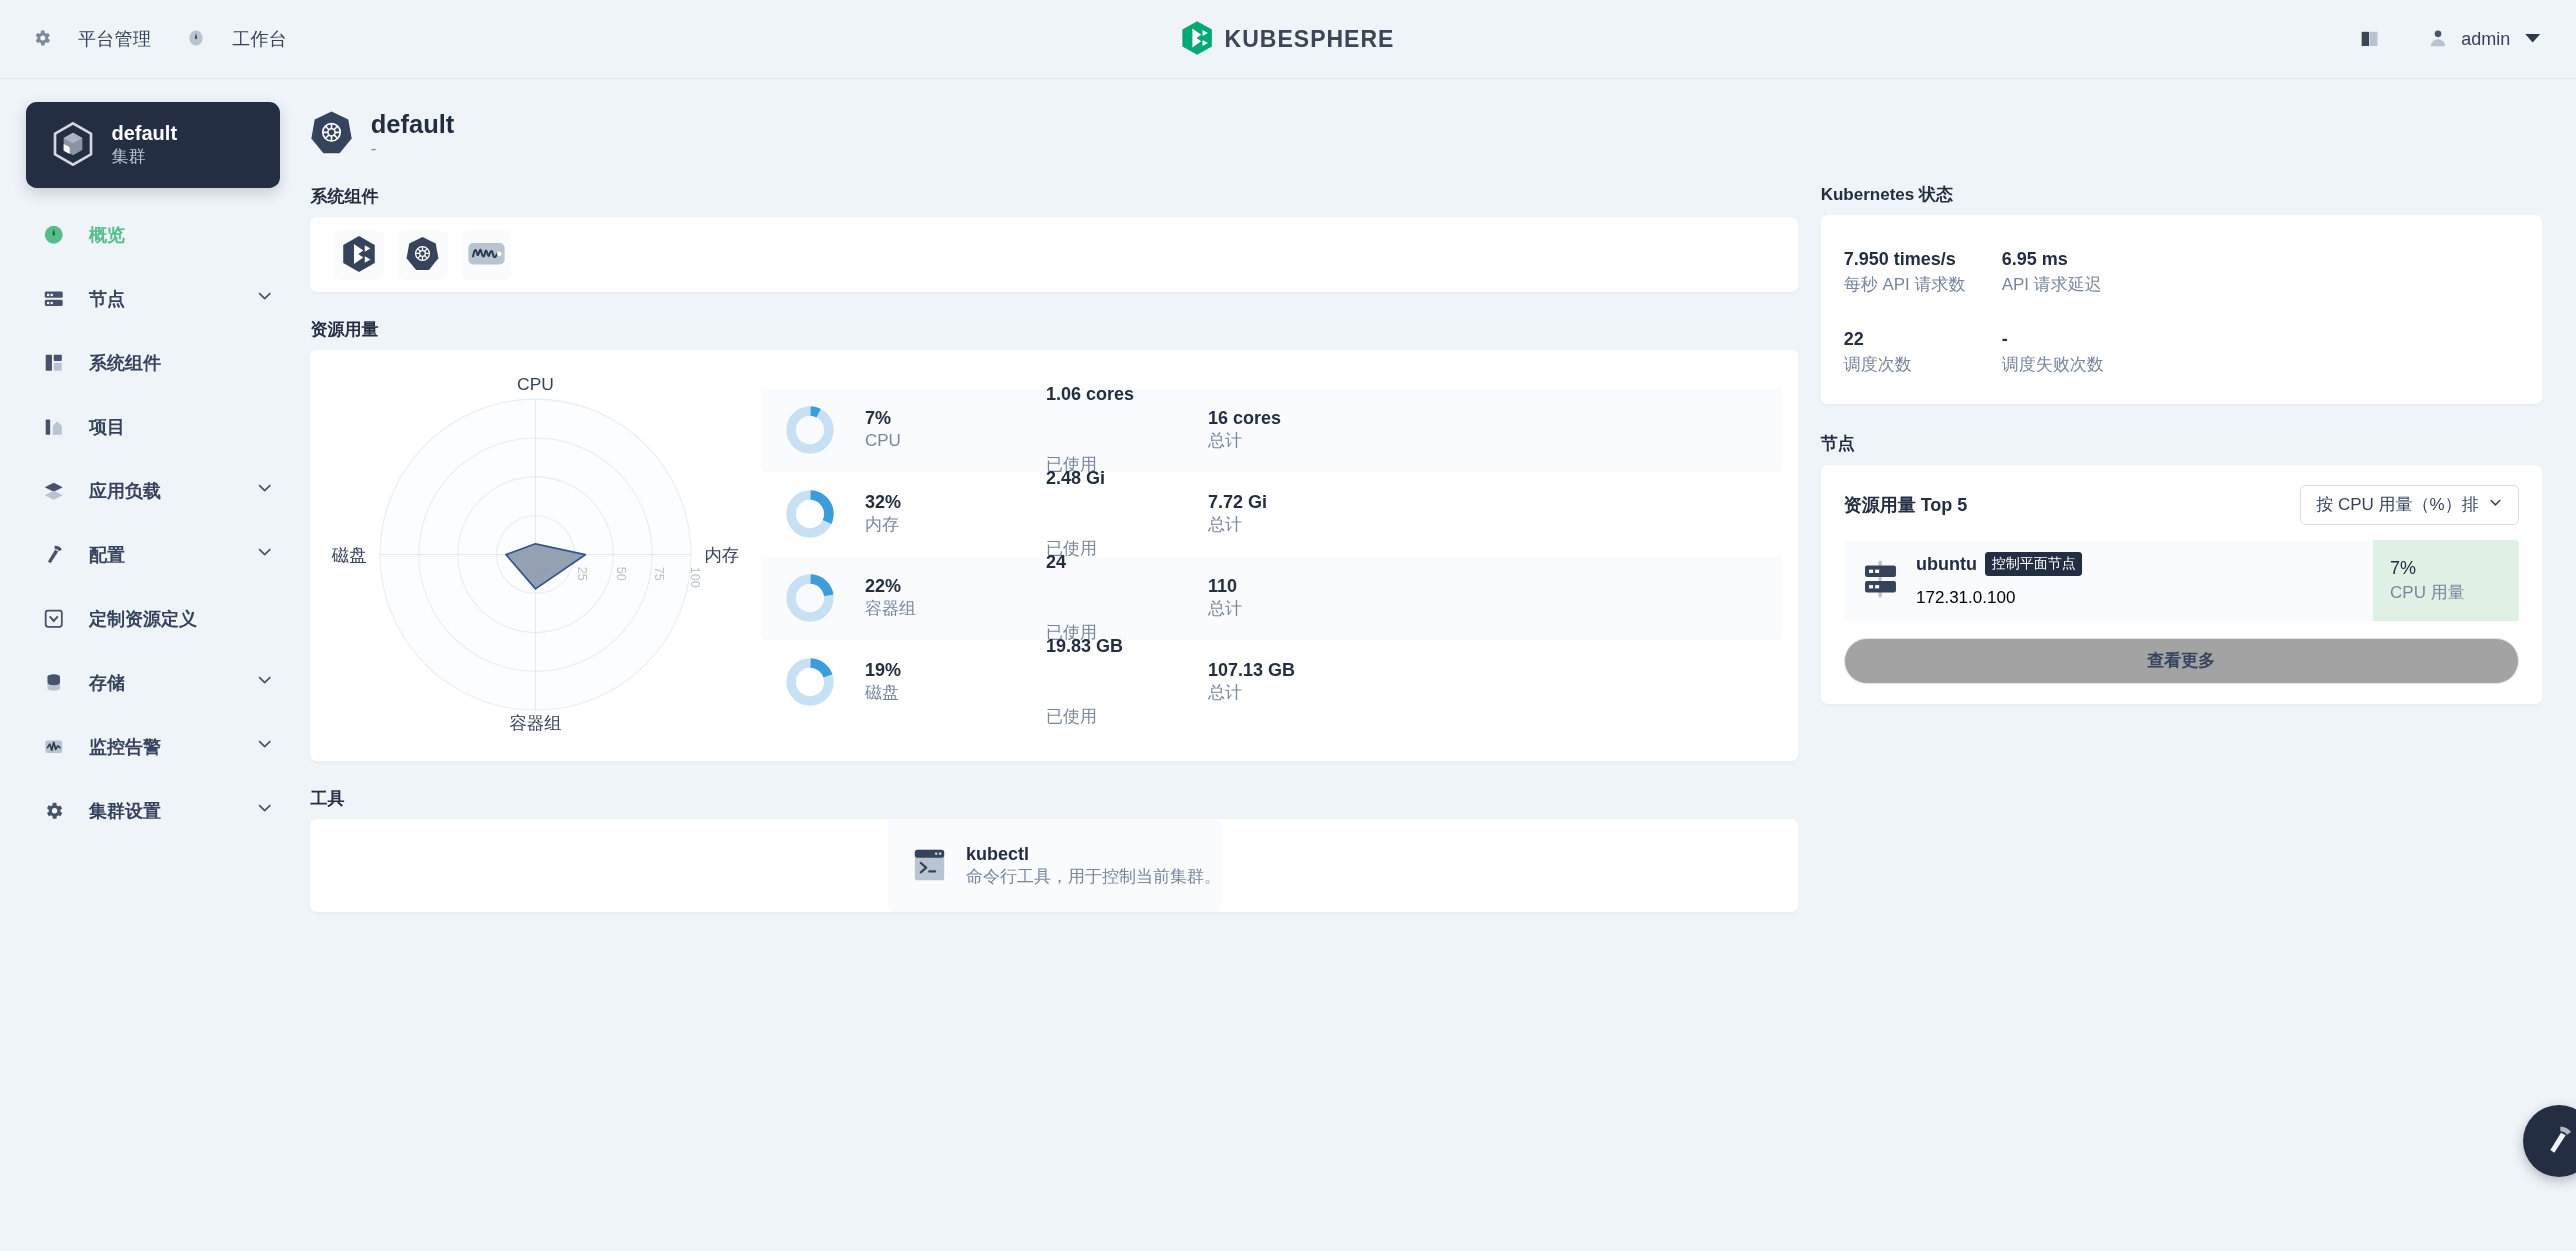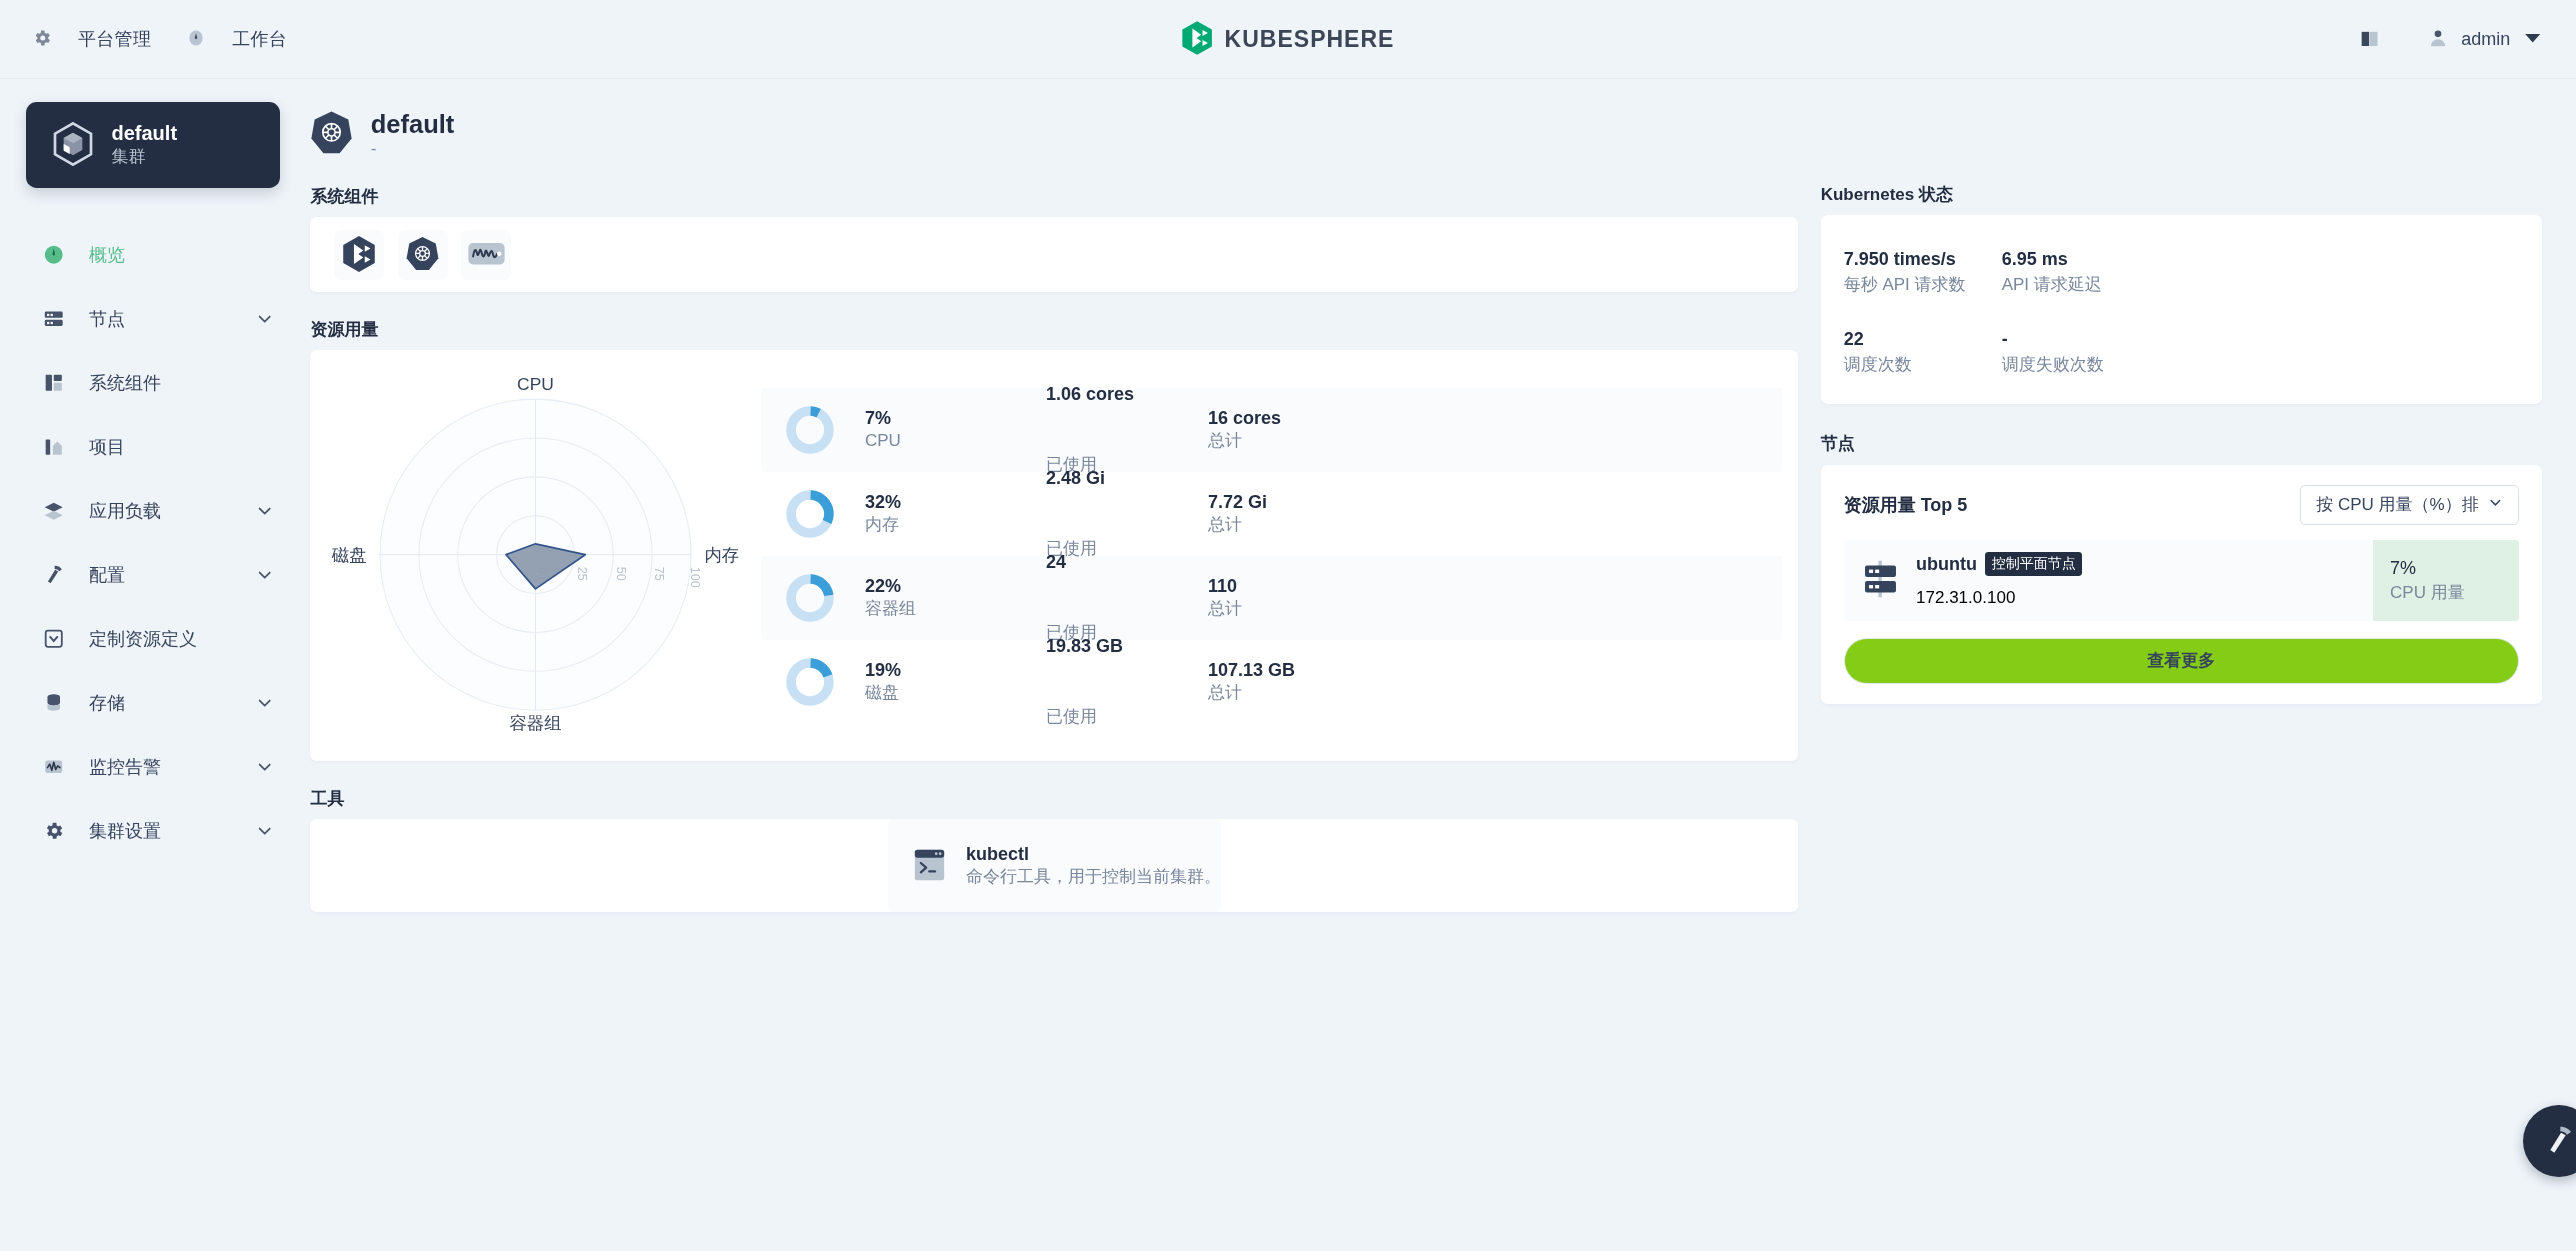--- a/index.html
+++ b/index.html
@@ -56,24 +56,25 @@
     padding-left: 27px; gap: 19px;
     box-shadow: 0 5.4px 13.4px rgba(36,46,66,.18);
     cursor: pointer;
   }
   .cluster-name { font-size: 20px; font-weight: bold; color: #fff; line-height: 1.25; }
   .cluster-sub { font-size: 17px; color: #b6c2cd; line-height: 1.3; }
 
   .navlist { margin-top: 35px; }
   .navitem {
     height: 64px;
-    display: flex; align-items: center;
+    display: flex; 
     padding-left: 42px; padding-right: 32px;
     cursor: pointer;
     position: relative;
+    font-weight: bold;
   }
   .navitem .nav-icon {
     width: 23px; height: 23px;
     display: flex; align-items: center; justify-content: center;
     flex: 0 0 23px;
   }
   .nav-label { font-size: 18px; margin-left: 24px; flex: 1; }
   .navitem.active .nav-label { color: #55bc8a; }
   .chev { width: 17.4px; height: 17.4px; }
 
@@ -180,21 +181,21 @@
   .node-metric {
     width: 146px; background: #dff1e5;
     display: flex; flex-direction: column; justify-content: center;
     padding-left: 17.4px;
   }
   .node-metric-val { font-size: 18px; color: #242e42; line-height: 1.4; }
   .node-metric-lab { font-size: 17px; color: #79879c; line-height: 1.4; }
   .viewmore-wrap { padding: 17.4px 23px 20px 23px; }
   .viewmore {
     width: 100%; height: 46px;
-    background: #84cc16; border: 0.7px solid #dfe6ed; border-radius: 23px;
+    background: #a3a3a3; border: 0.7px solid #dfe6ed; border-radius: 23px;
     display: flex; align-items: center; justify-content: center;
     font-size: 17px; font-weight: bold; color: #36435c; cursor: pointer;
   }
 
   
   .fab {
     position: absolute; right: -19px; bottom: 74px;
     width: 72px; height: 72px; border-radius: 50%;
     background: #242e42;
     display: flex; align-items: center; justify-content: center;

